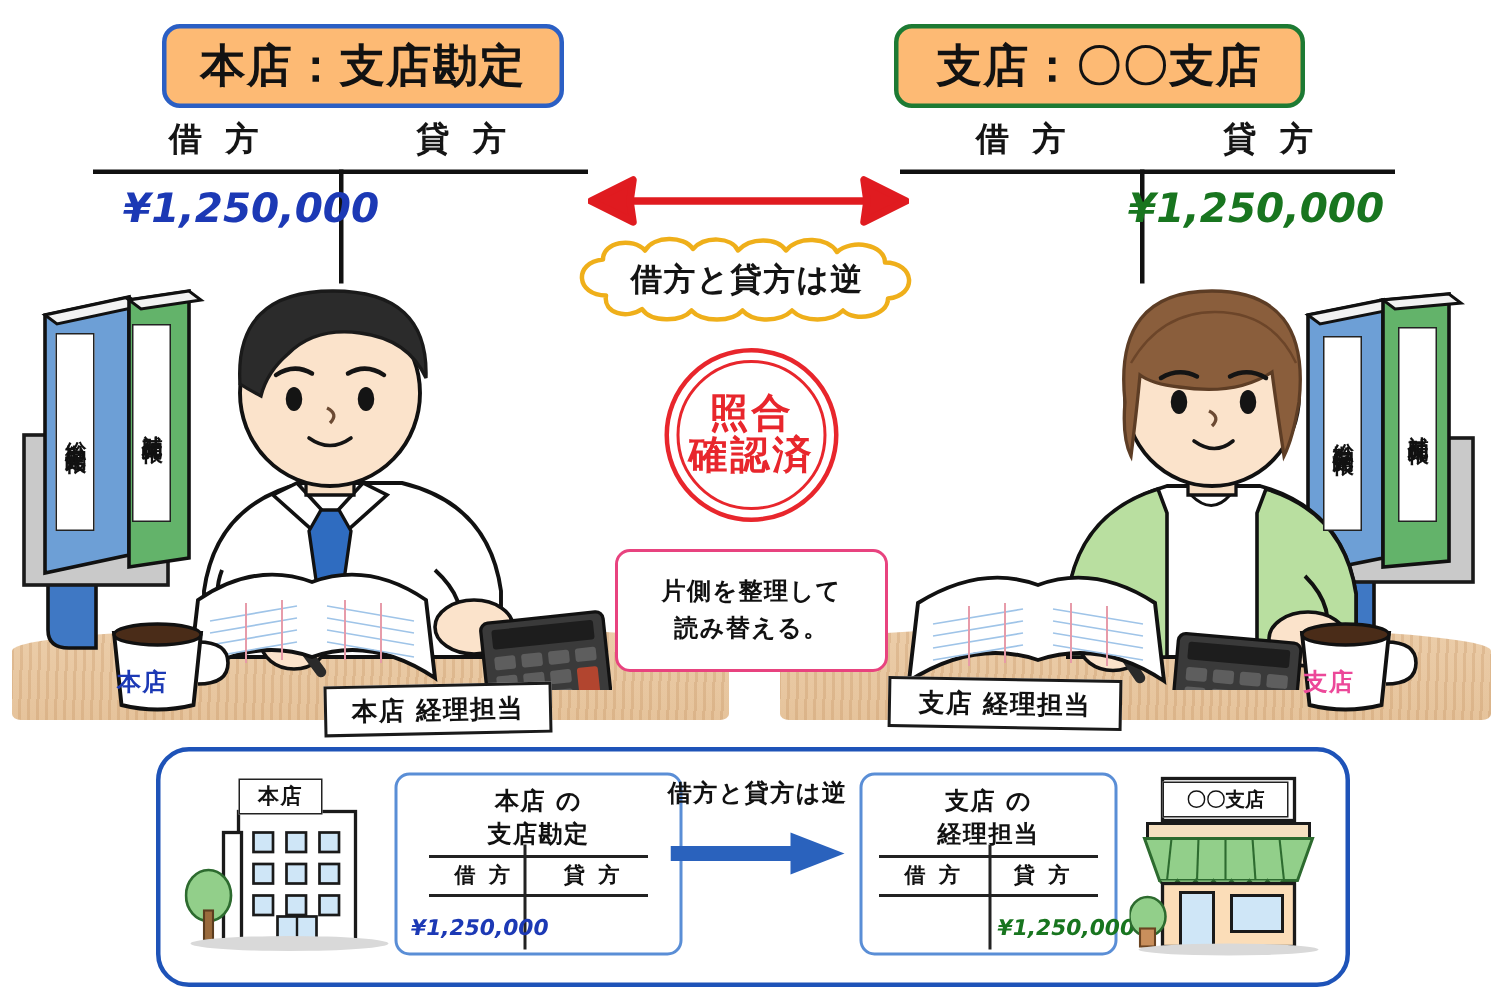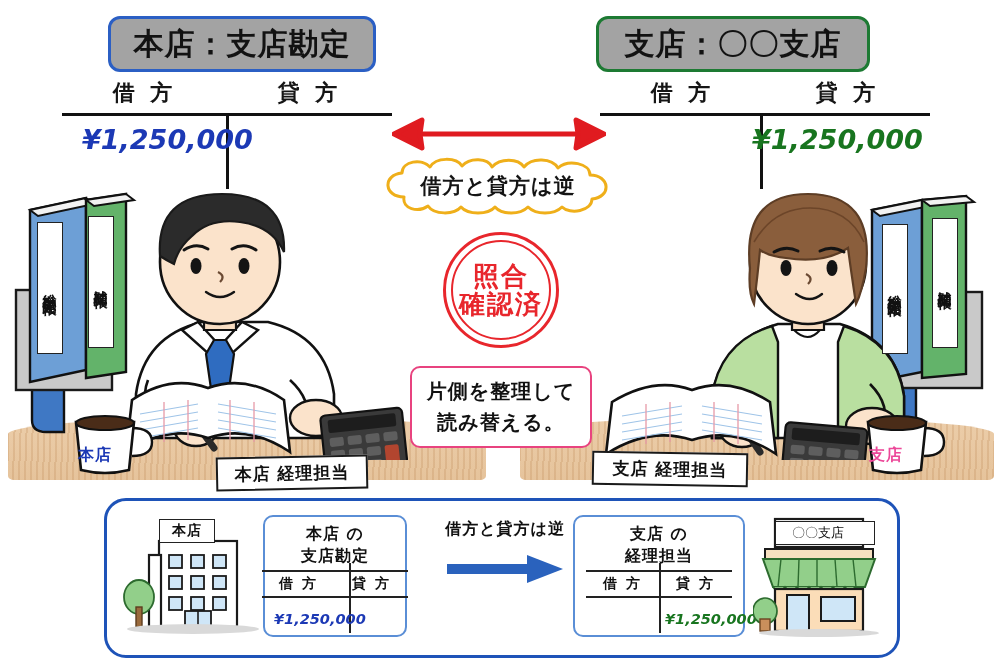--- a/index.html
+++ b/index.html
@@ -10,21 +10,21 @@
     overflow:hidden;
     position:relative;
   }
   #stage{position:absolute;left:0;top:0;width:1000px;height:666px;}
   .abs{position:absolute;}
 
   
   .title-box{
     border:3px solid #2b5fc4;
     border-radius:12px;
-    background:#a3a3a3;
+    background:#fdba74;
     display:flex;align-items:center;justify-content:center;
     font-size:30px;font-weight:700;color:#121212;
     letter-spacing:1px;
     font-family:"DejaVu Sans","Liberation Sans",sans-serif;
   }
   .title-box.green{border-color:#1d7a33;}
 
   
   .t-head{
     display:flex;font-size:22px;color:#151515;font-weight:600;
@@ -60,21 +60,21 @@
     display:flex;flex-direction:column;align-items:center;justify-content:center;
     color:#e8262c;font-weight:700;font-size:26px;line-height:1.08;
     background:transparent;letter-spacing:2px;
   }
   .stamp .inner-ring{
     position:absolute;inset:5px;border:2px solid #e8262c;border-radius:50%;
   }
   .pink-box{
     border:2.4px solid #e8437f;border-radius:10px;background:#fff;
     display:flex;flex-direction:column;align-items:center;justify-content:center;
-    font-size:20px;color:#111;line-height:1.55;font-weight:600;letter-spacing:1px;
+    font-size:16px;color:#111;line-height:1.55;font-weight:600;letter-spacing:1px;
   }
 
   
   .panel{
     border:3px solid #1e53b8;border-radius:22px;background:#fff;
   }
   .mini-card{
     border:2.2px solid #5a8ed6;border-radius:10px;background:#fff;
     display:flex;flex-direction:column;align-items:center;
     padding-top:6px;box-sizing:border-box;
@@ -113,22 +113,22 @@
   .mug-label{
     position:absolute;font-size:16px;font-weight:700;letter-spacing:1px;
   }
   .bldg-label{
     position:absolute;background:#fff;border:1.8px solid #222;
     display:flex;align-items:center;justify-content:center;
     font-size:14px;font-weight:700;color:#111;letter-spacing:1px;
   }
   .shop-label{
     position:absolute;background:#fff;border:1.8px solid #222;
-    display:flex;align-items:center;justify-content:flex-start;
-    font-size:13px;font-weight:400;color:#111;letter-spacing:0px;padding-left:16px;
+    display:flex;align-items:center;justify-content:center;
+    font-size:13px;font-weight:700;color:#111;letter-spacing:0px;
   }
 </style>
 </head>
 <body>
 
 <div id="stage">
 
   <div class="desk abs" style="left:8px;top:418px;width:478px;height:62px;"></div>
   <div class="desk abs" style="left:520px;top:418px;width:474px;height:62px;"></div>
 
@@ -398,21 +398,21 @@
 
       <ellipse cx="16" cy="86" rx="15" ry="17" fill="#92cf8a" stroke="#2d6b2f" stroke-width="1.8"></ellipse>
       <rect x="13" y="96" width="6" height="20" fill="#9a6a3c" stroke="#5c3d1f" stroke-width="1.4"></rect>
 
       <ellipse cx="70" cy="118" rx="66" ry="5" fill="#d9d9d9"></ellipse>
     </svg>
     <div class="bldg-label" style="left:52px;top:18px;width:54px;height:22px;">
       <span>本店</span>
     </div>
 
-    <div class="mini-card abs" style="left:156px;top:14px;width:144px;height:122px;">
+    <div class="mini-card abs" style="left:156px;top:14px;width:192px;height:122px;">
       <div class="mini-title">
         <div>本店 の</div>
         <div>支店勘定</div>
       </div>
       <div class="mini-rule" style="width:146px;margin-top:4px;"></div>
       <div class="mini-head" style="width:146px;margin-top:3px;">
         <span>借 方</span>
         <span>貸 方</span>
       </div>
       <div class="mini-rule" style="width:146px;margin-top:3px;"></div>

